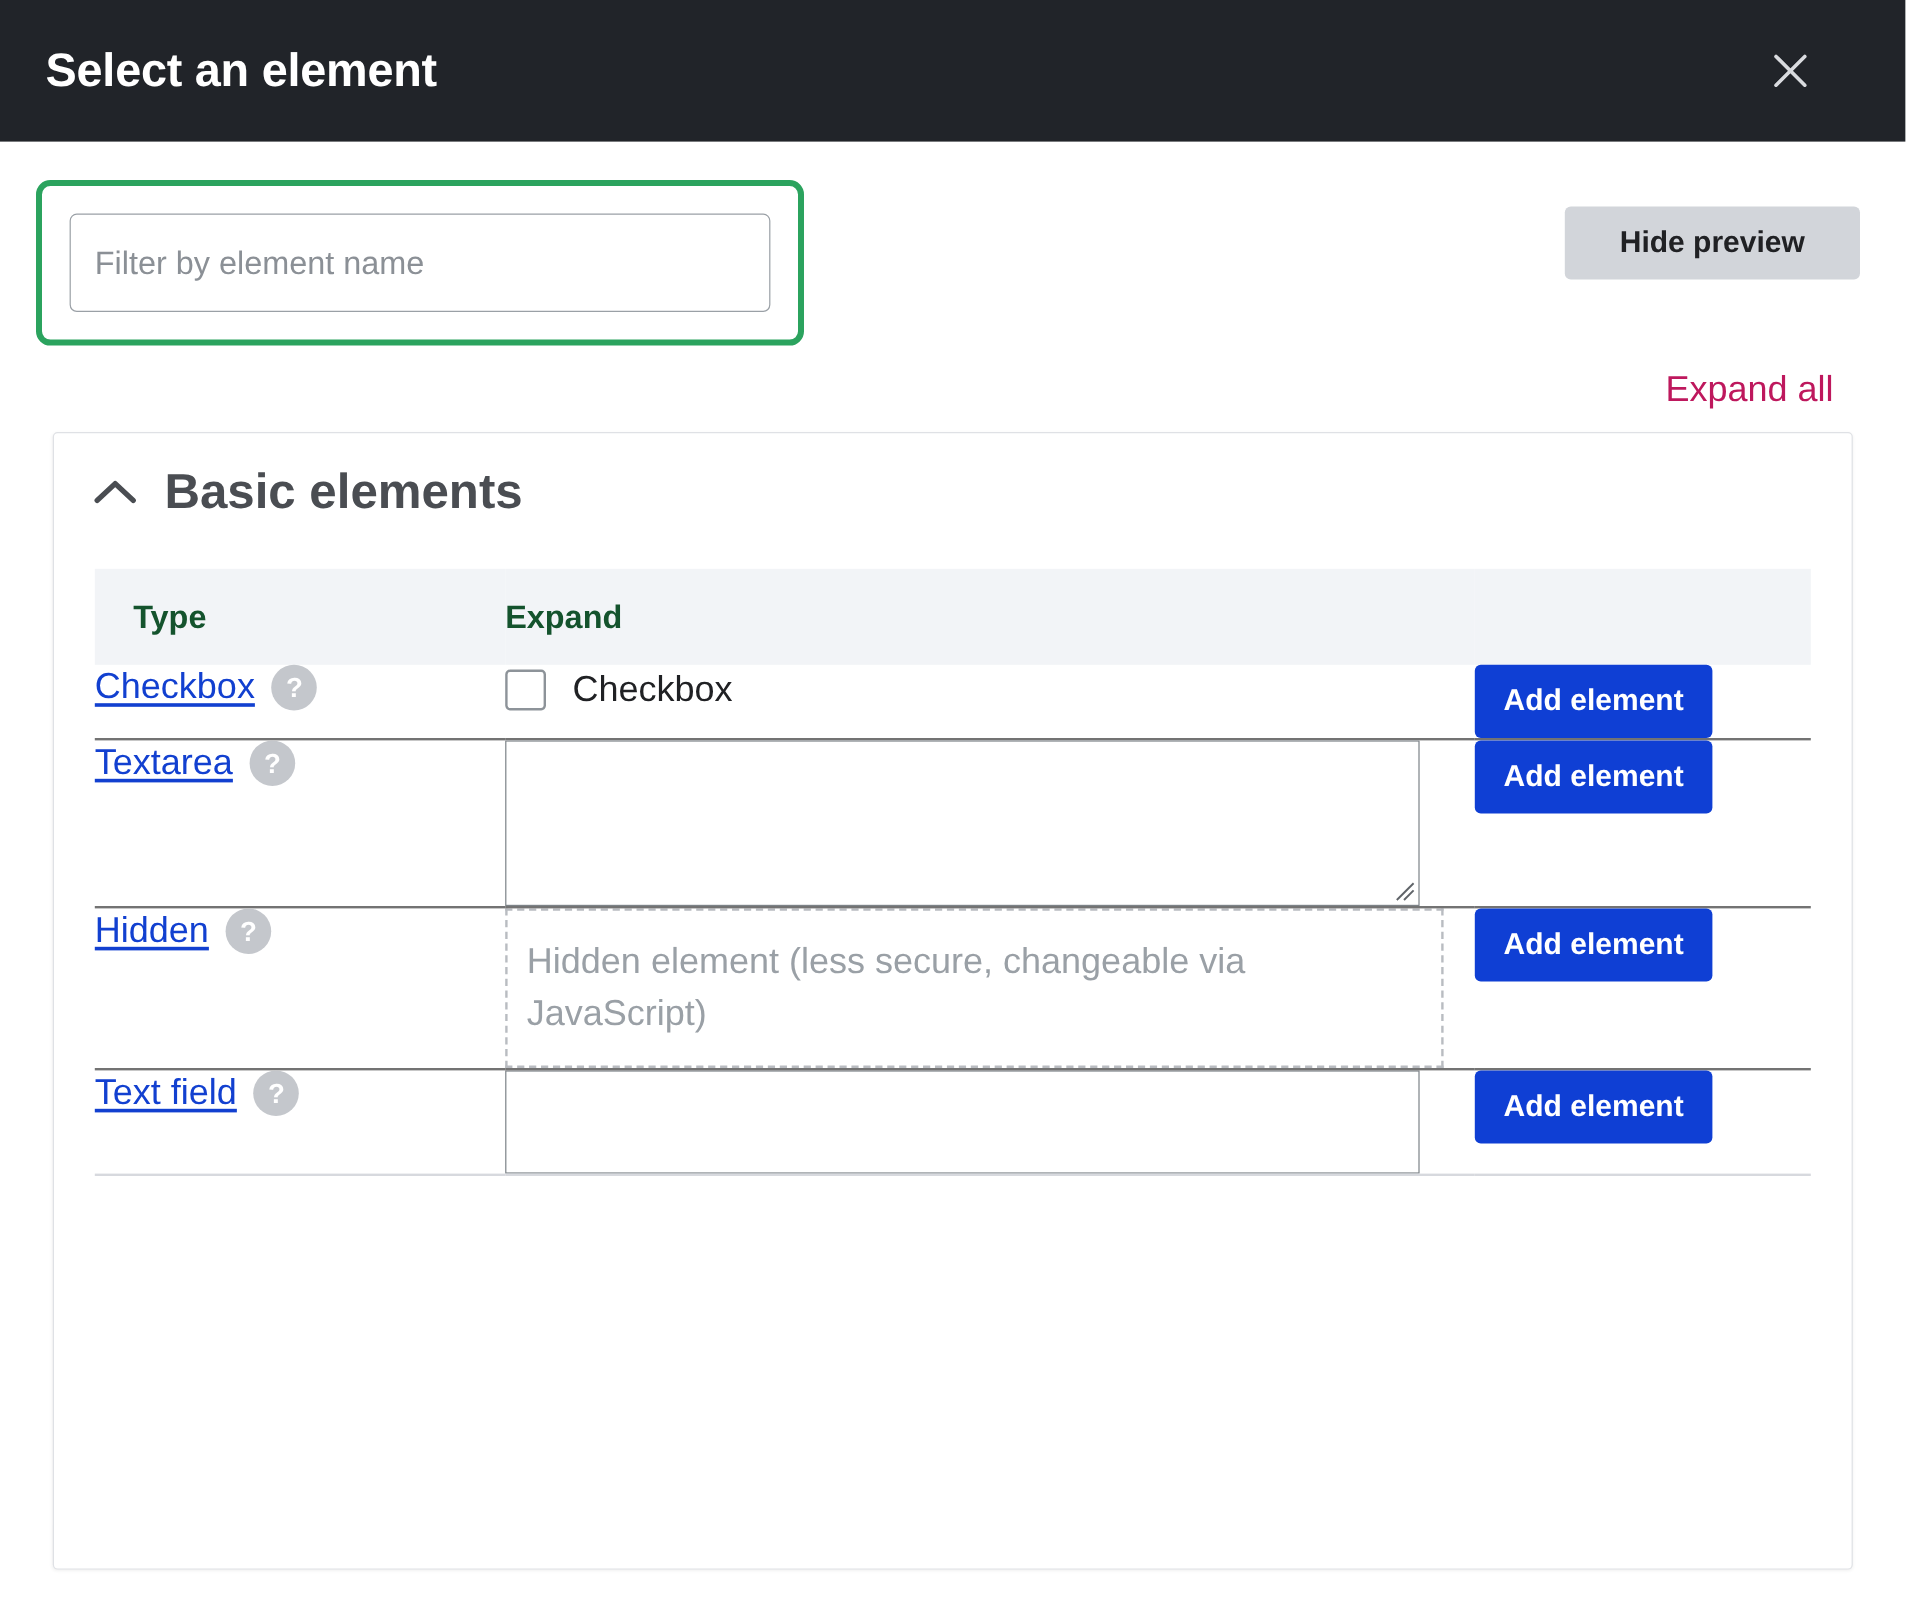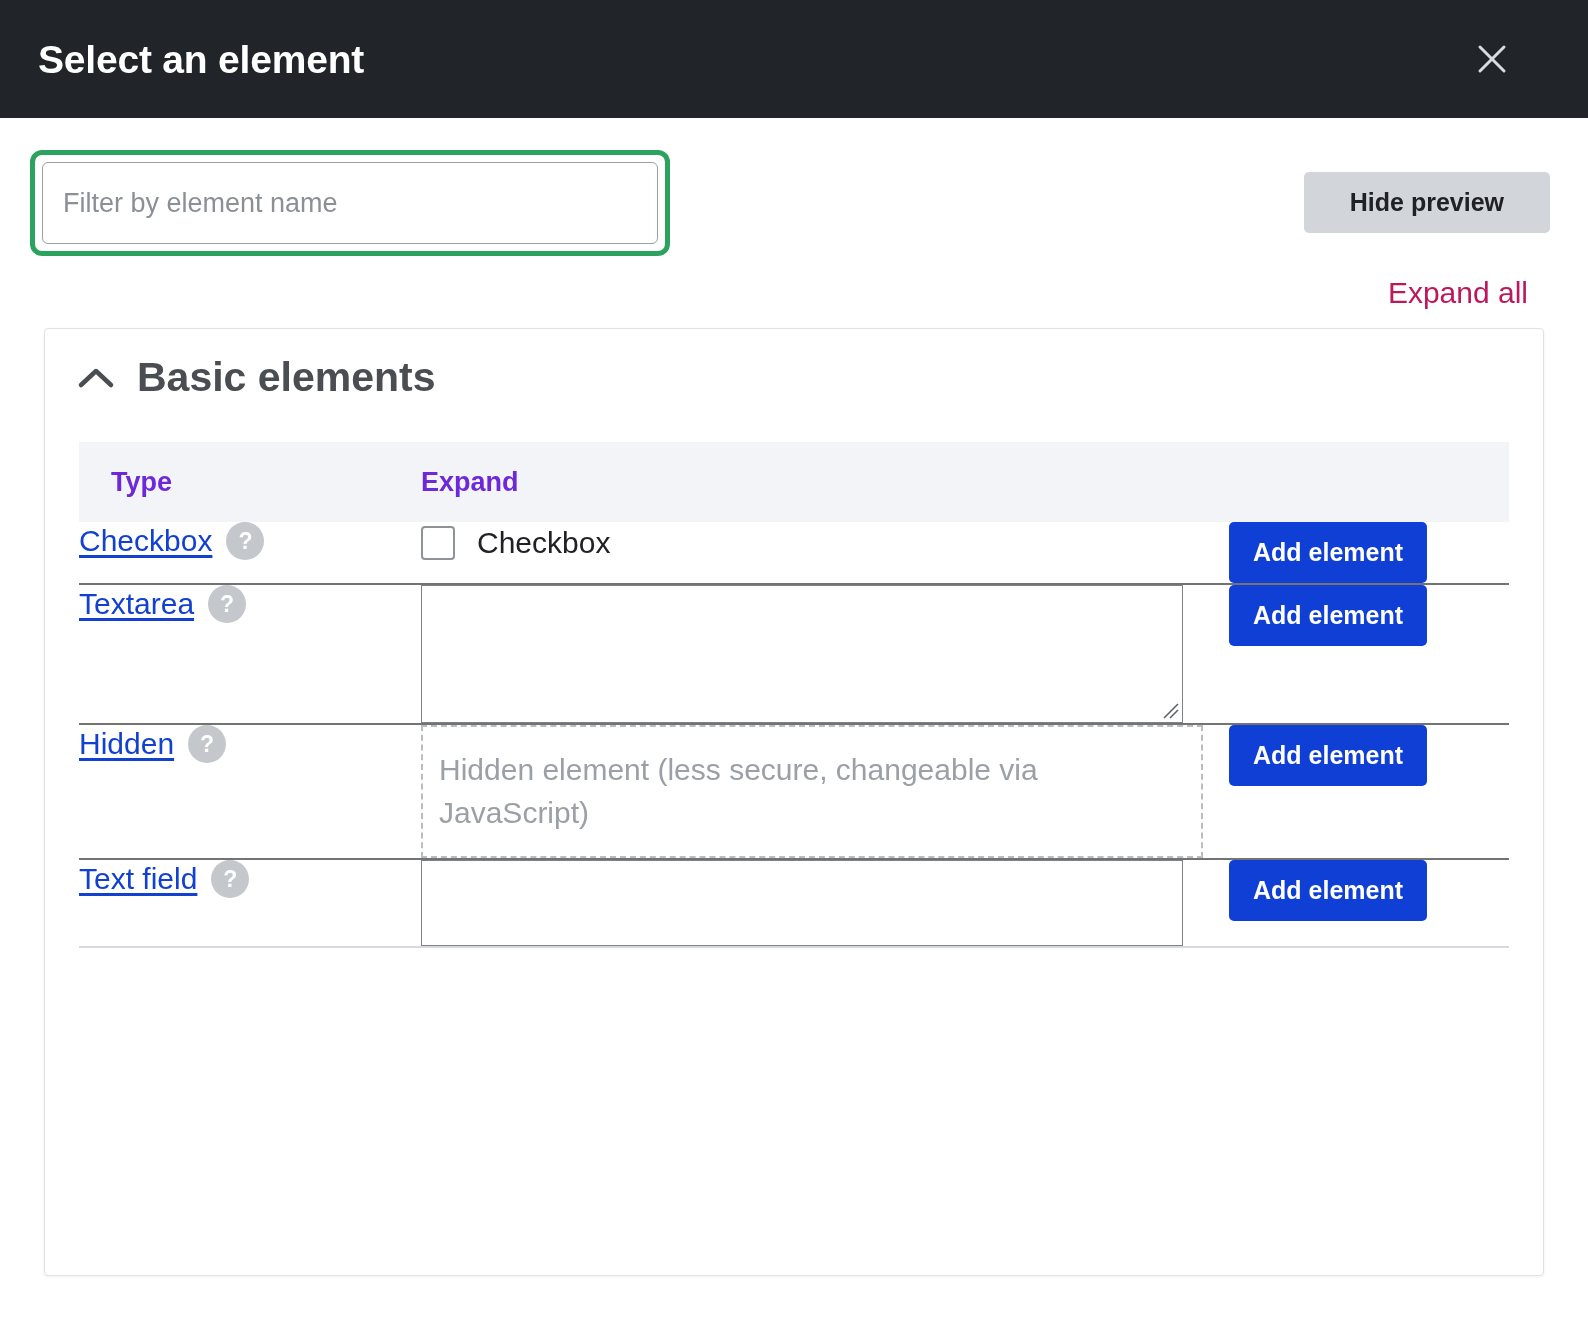--- a/index.html
+++ b/index.html
@@ -49,21 +49,21 @@
     display: flex;
     align-items: flex-start;
     justify-content: space-between;
     padding: 32px 38px 0 30px;
     box-sizing: border-box;
   }
   .filter-ring {
     width: 640px;
     border: 5px solid #2ba35e;
     border-radius: 12px;
-    padding: 7px;
+    padding: 23px;
     box-sizing: border-box;
   }
   .filter-input {
     width: 100%;
     height: 82px;
     box-sizing: border-box;
     border: 1.5px solid #9aa0a6;
     border-radius: 6px;
     font-size: 27px;
     font-family: "Liberation Sans", sans-serif;
@@ -134,21 +134,21 @@
     width: calc(100% - 68px);
     margin: 44px 34px 0 34px;
     border-collapse: collapse;
     table-layout: fixed;
   }
   .elements-table thead th {
     background: #f2f4f7;
     text-align: left;
     font-size: 27px;
     font-weight: bold;
-    color: #6d28d9;
+    color: #14532d;
     padding: 22px 0 22px 0;
     height: 36px;
   }
   .col-type   { width: 310px; padding-left: 32px !important; }
   .col-preview{ width: auto; }
   .col-action { width: 280px; }
 
   .elements-table tbody td {
     border-bottom: 2px solid #737373;
     vertical-align: top;

